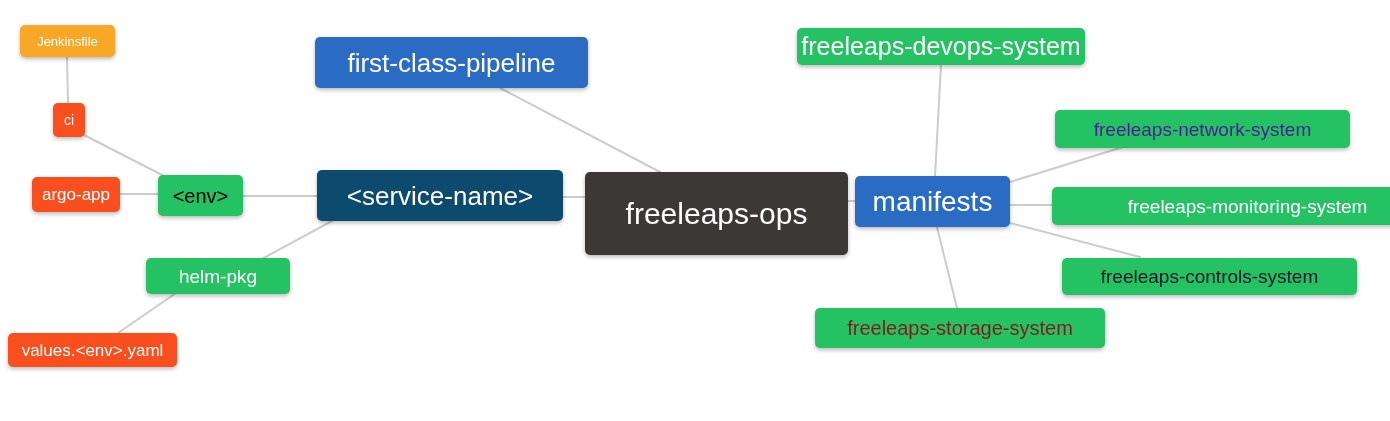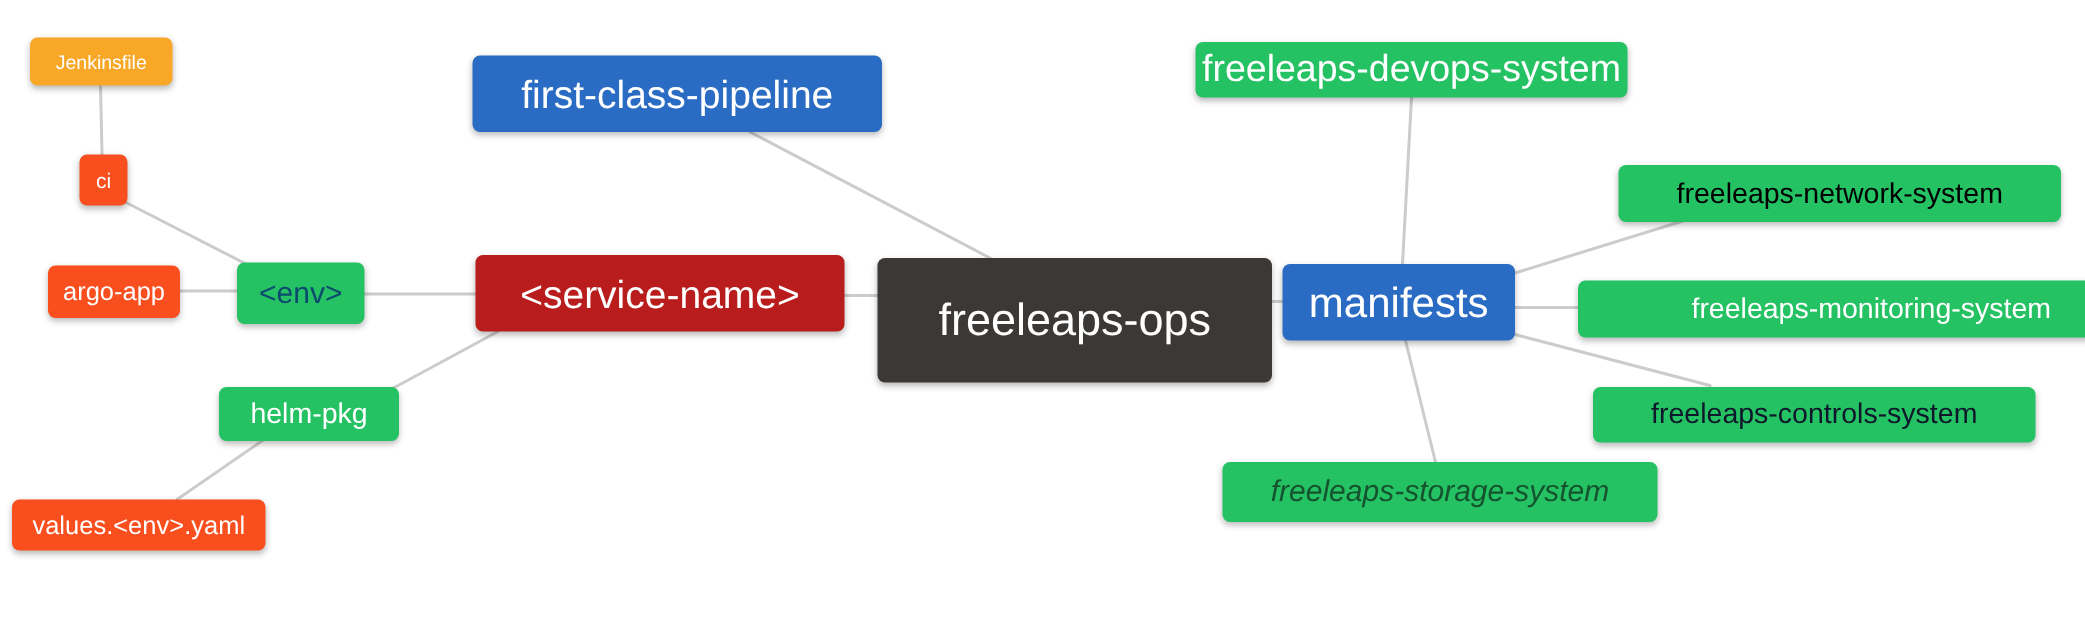--- a/index.html
+++ b/index.html
@@ -42,21 +42,21 @@
   }
   
   .n-ops        { left: 585px; top: 172px; width: 263px; height: 83px; font-size: 30px; }
   .n-pipeline   { left: 315px; top:  37px; width: 273px; height: 51px; font-size: 26px; }
   .n-service    { left: 317px; top: 170px; width: 246px; height: 51px; font-size: 26px; }
   .n-manifests  { left: 855px; top: 176px; width: 155px; height: 51px; font-size: 28px; }
   .n-env        { left: 158px; top: 175px; width:  85px; height: 41px; font-size: 20px; }
   .n-ci         { left:  53px; top: 103px; width:  32px; height: 34px; font-size: 14px; }
   .n-jenkins    { left:  20px; top:  25px; width:  95px; height: 32px; font-size: 13px; }
   .n-argo       { left:  32px; top: 177px; width:  88px; height: 35px; font-size: 17px; }
-  .n-helm       { left: 146px; top: 258px; width: 120px; height: 36px; font-size: 19px; }
+  .n-helm       { left: 146px; top: 258px; width: 144px; height: 36px; font-size: 19px; }
   .n-values     { left:   8px; top: 333px; width: 169px; height: 34px; font-size: 17px; }
   .n-devops     { left: 797px; top:  28px; width: 288px; height: 37px; font-size: 25px; }
   .n-network    { left:1055px; top: 110px; width: 295px; height: 38px; font-size: 19px; }
   .n-monitoring { left:1052px; top: 187px; width: 391px; height: 38px; font-size: 19px; }
   .n-controls   { left:1062px; top: 258px; width: 295px; height: 37px; font-size: 19px; }
   .n-storage    { left: 815px; top: 308px; width: 290px; height: 40px; font-size: 20px; }
 </style>
 </head>
 <body>
 
@@ -75,26 +75,26 @@
     <line x1="935" y1="176" x2="941" y2="65"></line>
     <line x1="1010" y1="182" x2="1123" y2="147"></line>
     <line x1="1010" y1="205" x2="1052" y2="205"></line>
     <line x1="1010" y1="223" x2="1140" y2="257"></line>
     <line x1="937" y1="227" x2="957" y2="308"></line>
   </svg>
 
   <div class="node n-jenkins" style="background-color: rgb(249, 167, 39); color: rgb(255, 255, 255);">Jenkinsfile</div>
   <div class="node n-ci" style="background-color: rgb(249, 78, 29); color: rgb(255, 255, 255);">ci</div>
   <div class="node n-argo" style="background-color: rgb(249, 78, 29); color: rgb(255, 255, 255);">argo-app</div>
-  <div class="node n-env" style="background-color: rgb(37, 194, 100); color: #0c4a6e;">&lt;env&gt;</div>
+  <div class="node n-env" style="background-color: rgb(37, 194, 100); color: #000000;">&lt;env&gt;</div>
   <div class="node n-helm" style="background-color: rgb(37, 194, 100); color: rgb(255, 255, 255);">helm-pkg</div>
   <div class="node n-pipeline" style="background-color: rgb(42, 107, 195); color: rgb(255, 255, 255);">first-class-pipeline</div>
   <div class="node n-values" style="background-color: rgb(249, 78, 29); color: rgb(255, 255, 255);">values.&lt;env&gt;.yaml</div>
-  <div class="node n-service" style="background-color: #b91c1c; color: rgb(255, 255, 255);">&lt;service-name&gt;</div>
+  <div class="node n-service" style="background-color: #0c4a6e; color: rgb(255, 255, 255);">&lt;service-name&gt;</div>
   <div class="node n-ops" style="background-color: rgb(59, 56, 53); color: rgb(255, 255, 255);">freeleaps-ops</div>
   <div class="node n-manifests" style="background-color: rgb(42, 107, 195); color: rgb(255, 255, 255);">manifests</div>
   <div class="node n-devops" style="background-color: rgb(37, 194, 100); color: rgb(255, 255, 255);">freeleaps-devops-system</div>
-  <div class="node n-network" style="background-color: rgb(37, 194, 100); color: #000000; margin-left: 24px;">freeleaps-network-system</div>
+  <div class="node n-network" style="background-color: rgb(37, 194, 100); color: #4c1d95;">freeleaps-network-system</div>
   <div class="node n-monitoring" style="background-color: rgb(37, 194, 100); color: rgb(255, 255, 255);">freeleaps-monitoring-system</div>
   <div class="node n-controls" style="background-color: rgb(37, 194, 100); color: #0f172a;">freeleaps-controls-system</div>
-  <div class="node n-storage" style="background-color: rgb(37, 194, 100); color: #14532d; font-style: italic;">freeleaps-storage-system</div>
+  <div class="node n-storage" style="background-color: rgb(37, 194, 100); color: #7f1d1d;">freeleaps-storage-system</div>
 
 </div>
 
 </body></html>

